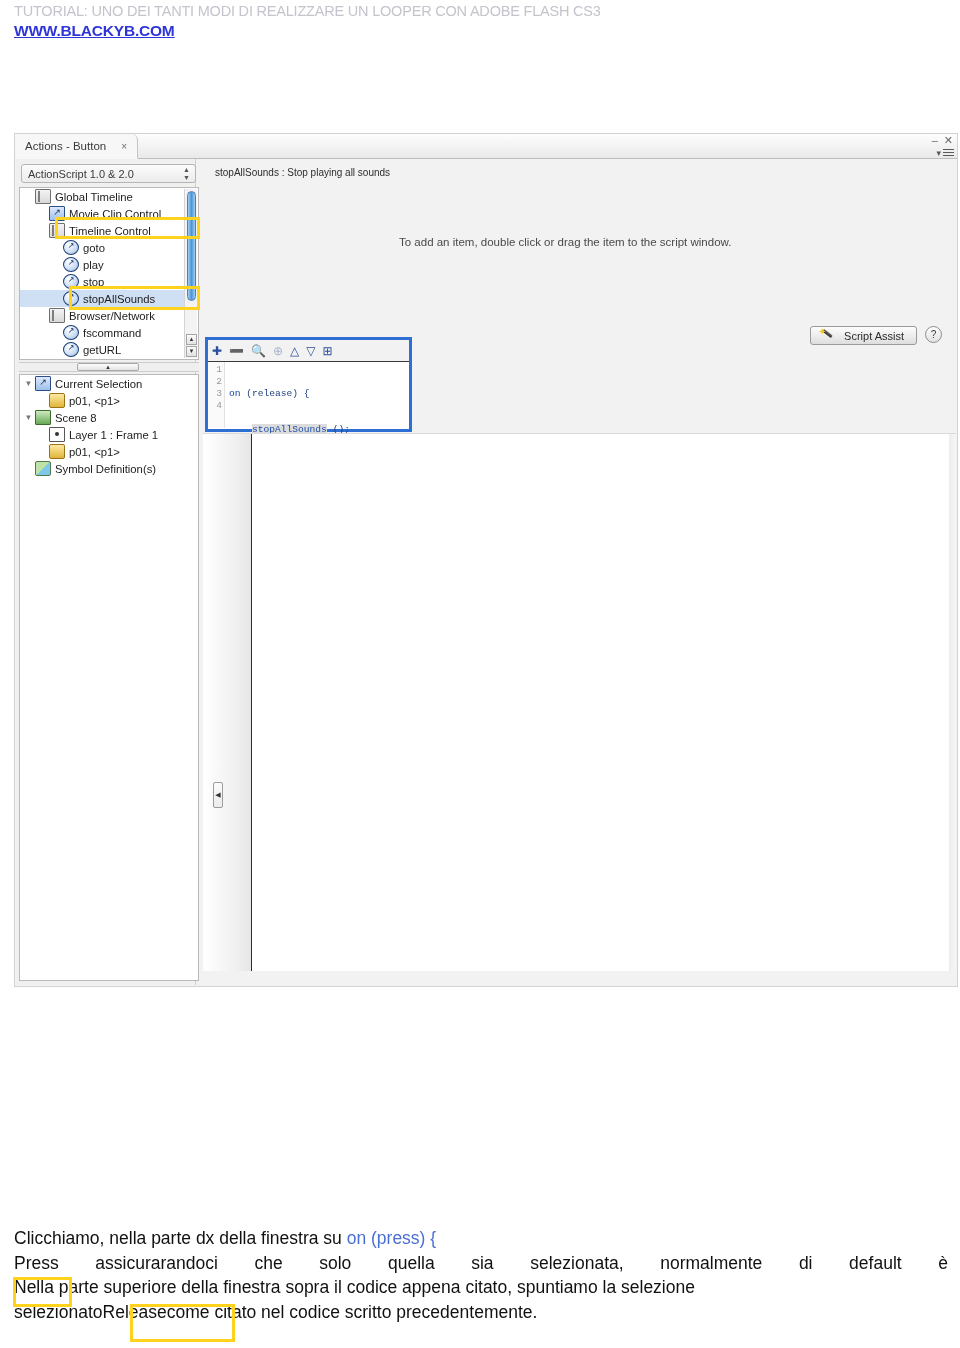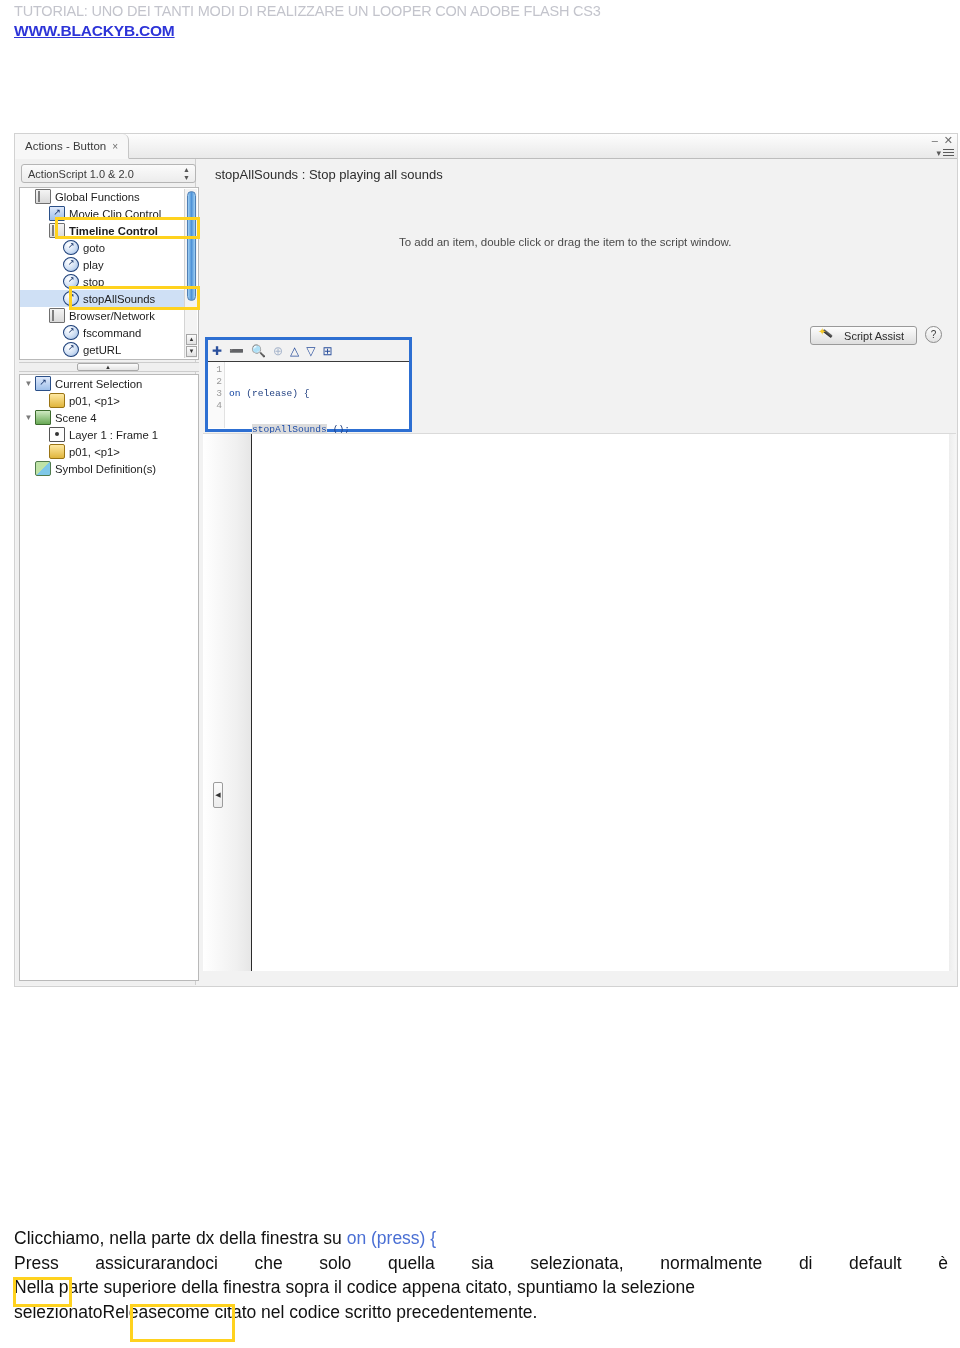--- a/index.html
+++ b/index.html
@@ -65,21 +65,21 @@
   #panel-tab {
     position: absolute;
     left: 0px; top: 0px;
     height: 25px;
     padding: 0 10px 0 10px;
     background: #f7f7f7;
     border-right: 1px solid #c6c6c6;
     border-bottom: 1px solid #f7f7f7;
     display: flex;
     align-items: center;
-    gap: 6px;
+    gap: 15px;
     font-size: 11.5px;
     color: #3b3b3b;
     box-sizing: border-box;
     border-top-right-radius: 6px;
   }
   #panel-tab .tab-close {
     font-size: 10px;
     color: #6d6d6d;
   }
   .win-btns {
@@ -329,21 +329,21 @@
     position: absolute;
     left: 188px;
     top: 25px;
     right: 1px;
     bottom: 1px;
     background: #f2f2f2;
   }
   #hint-desc {
     position: absolute;
     left: 12px; top: 8px;
-    font-size: 13px;
+    font-size: 10px;
     color: #2d2d2d;
   }
   #hint-drag {
     position: absolute;
     left: 196px; top: 77px;
     font-size: 11.5px;
     color: #4a4a4a;
   }
   #script-assist {
     position: absolute;
@@ -553,28 +553,28 @@
     <div id="as-version-select">
       <span>ActionScript 1.0 &amp; 2.0</span>
       <span class="spin">▲<br>▼</span>
     </div>
 
     <div id="tree-upper">
       <div id="tree-upper-rows">
           <div class="tree-row" style="padding-left: 2px;">
             <span class="tw"></span>
             <span class="ti ic-book"></span>
-            <span>Global Functions</span>
+            <span>Global Timeline</span>
           </div>
           <div class="tree-row" style="padding-left: 16px;">
             <span class="tw"></span>
             <span class="ti ic-arrsq">↗</span>
             <span>Movie Clip Control</span>
           </div>
-          <div class="tree-row" style="padding-left: 16px; font-weight: bold;">
+          <div class="tree-row" style="padding-left: 16px;">
             <span class="tw"></span>
             <span class="ti ic-book"></span>
             <span>Timeline Control</span>
           </div>
           <div class="tree-row" style="padding-left: 30px;">
             <span class="tw"></span>
             <span class="ti ic-circ">↗</span>
             <span>goto</span>
           </div>
           <div class="tree-row" style="padding-left: 30px;">
@@ -631,21 +631,21 @@
             <span>Current Selection</span>
           </div>
           <div class="tree-row" style="padding-left: 16px;">
             <span class="tw"></span>
             <span class="ti ic-obj"></span>
             <span>p01, &lt;p1&gt;</span>
           </div>
           <div class="tree-row" style="padding-left: 2px;">
             <span class="tw">▼</span>
             <span class="ti ic-film"></span>
-            <span>Scene 4</span>
+            <span>Scene 8</span>
           </div>
           <div class="tree-row" style="padding-left: 16px;">
             <span class="tw"></span>
             <span class="ti ic-frame"></span>
             <span>Layer 1 : Frame 1</span>
           </div>
           <div class="tree-row" style="padding-left: 16px;">
             <span class="tw"></span>
             <span class="ti ic-obj"></span>
             <span>p01, &lt;p1&gt;</span>

